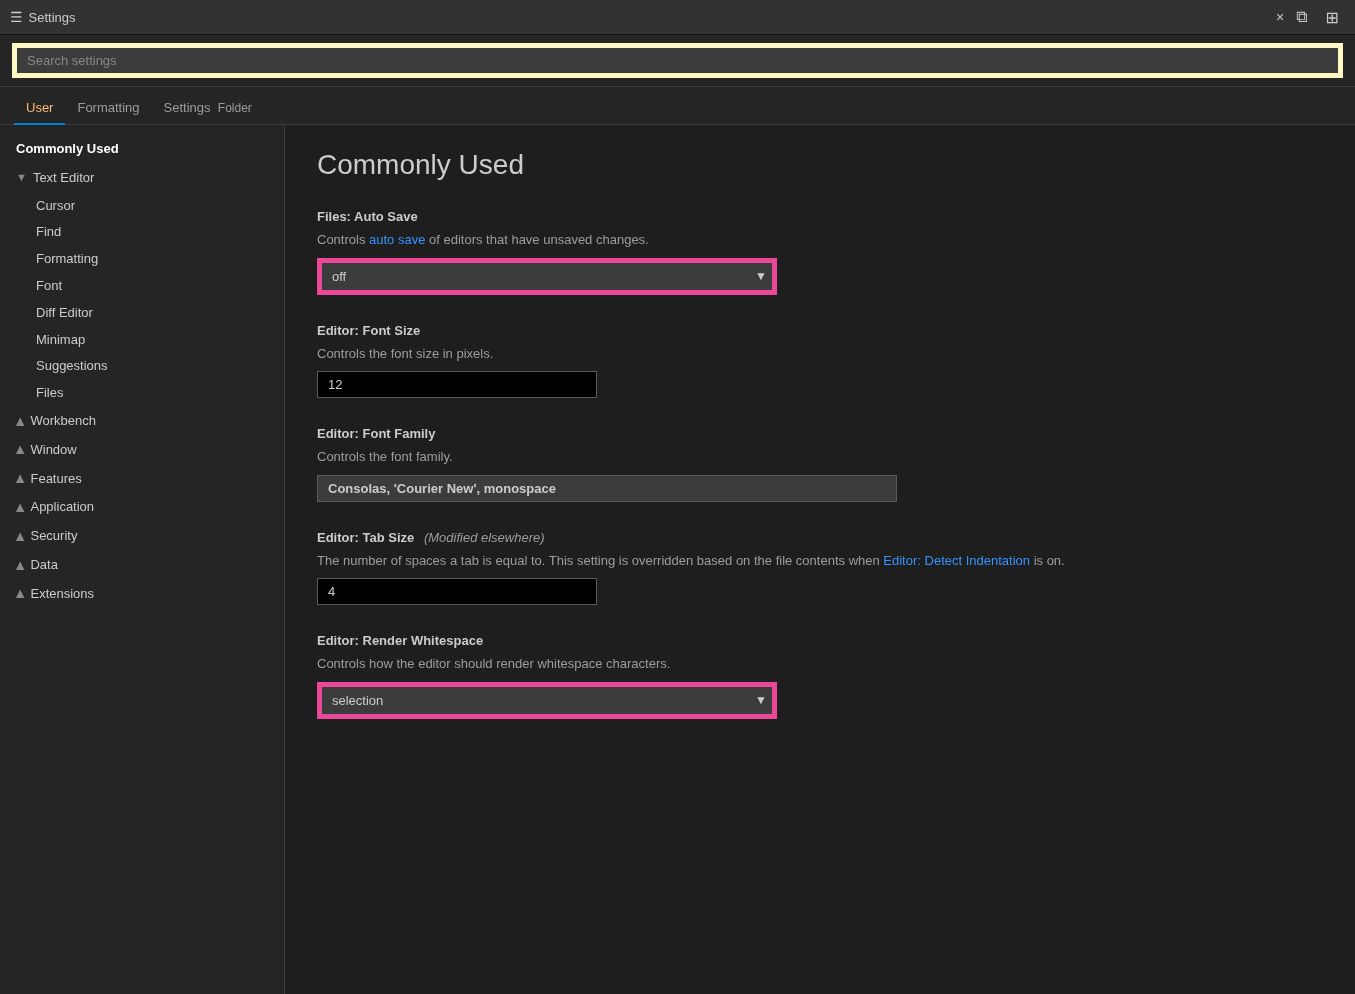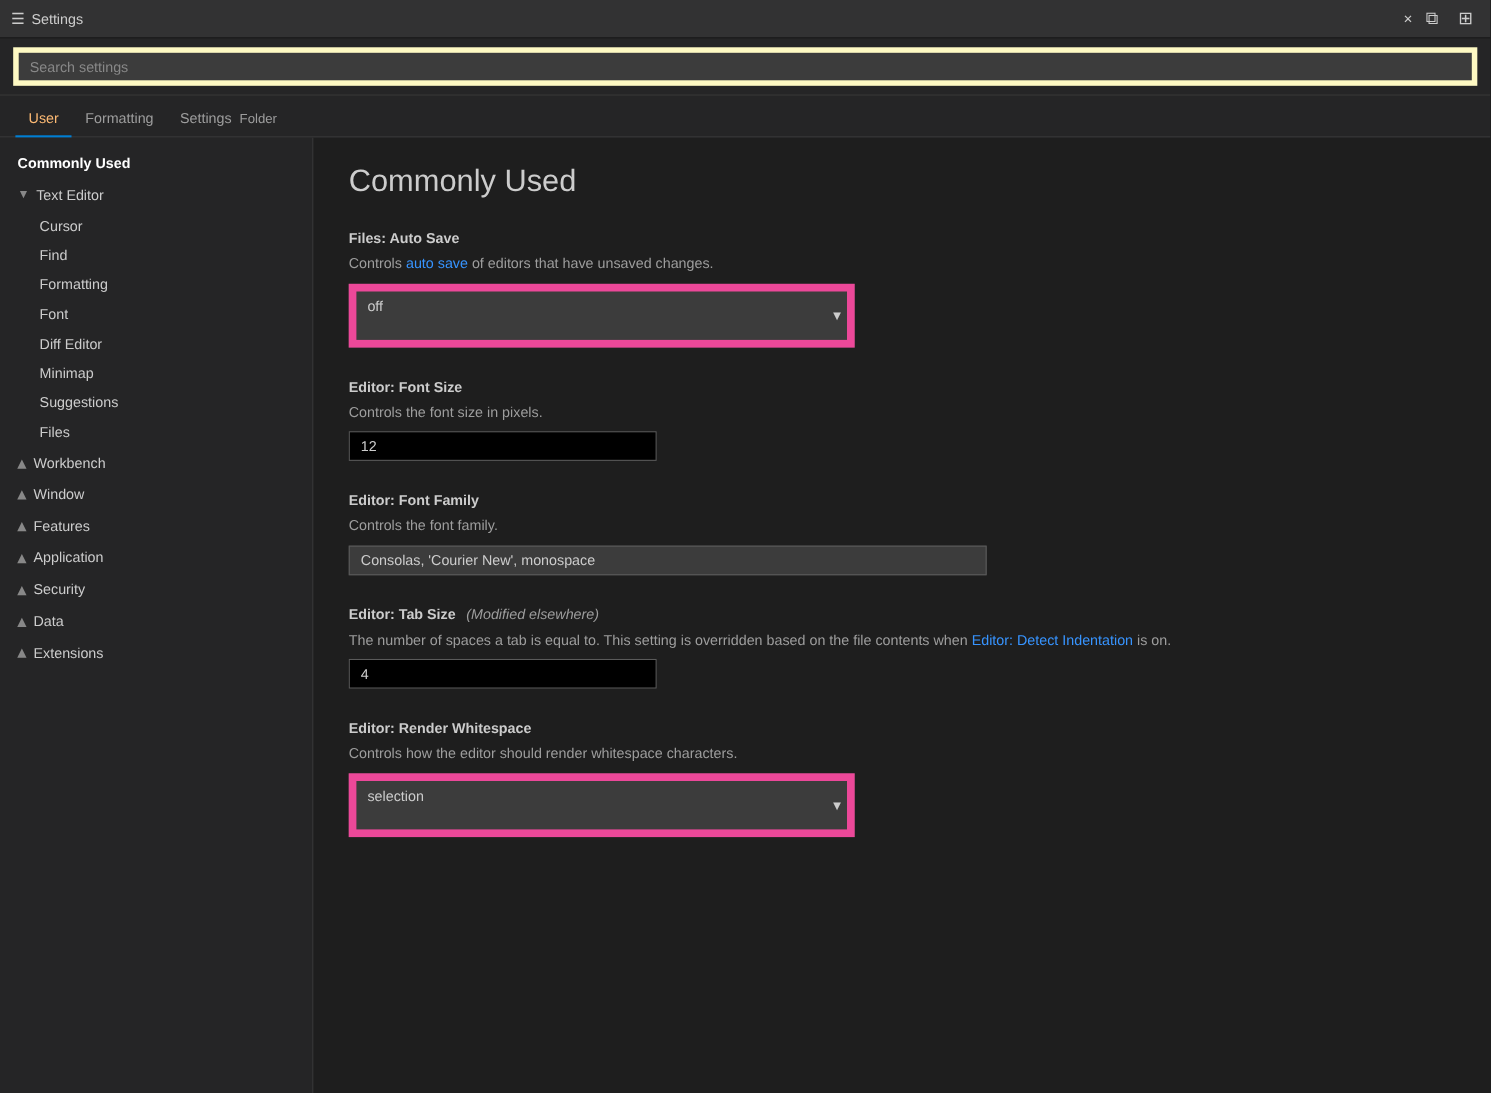--- a/index.html
+++ b/index.html
@@ -191,23 +191,23 @@
     }
 
     .select-wrapper {
       position: relative;
       display: inline-block;
       width: 460px;
     }
     .select-wrapper select {
       width: 100%;
       background: #3c3c3c;
-      border: 7px solid #ec4899;
-      color: #cccccc;
-      padding: 6px 30px 23px 10px;
+      border: 5px solid #ec4899;
+      color: #cccccc;
+      padding: 6px 30px 6px 10px;
       font-size: 13px;
       appearance: none;
       -webkit-appearance: none;
       cursor: pointer;
       outline: none;
     }
     .select-chevron {
       position: absolute;
       right: 10px;
       top: 50%;
@@ -228,20 +228,21 @@
     }
 
     .setting-input-wide {
       background: #3c3c3c;
       border: 1px solid #5a5a5a;
       color: #cccccc;
       padding: 5px 10px;
       font-size: 13px;
       width: 580px;
       outline: none;
+      font-weight: bold;
     }
   </style>
 </head>
 <body>
 
 <div class="title-bar">
   <span class="title-bar-icon">☰</span>
   <span class="title-bar-title">Settings</span>
   <button class="title-bar-close">×</button>
   <div class="title-bar-actions">

